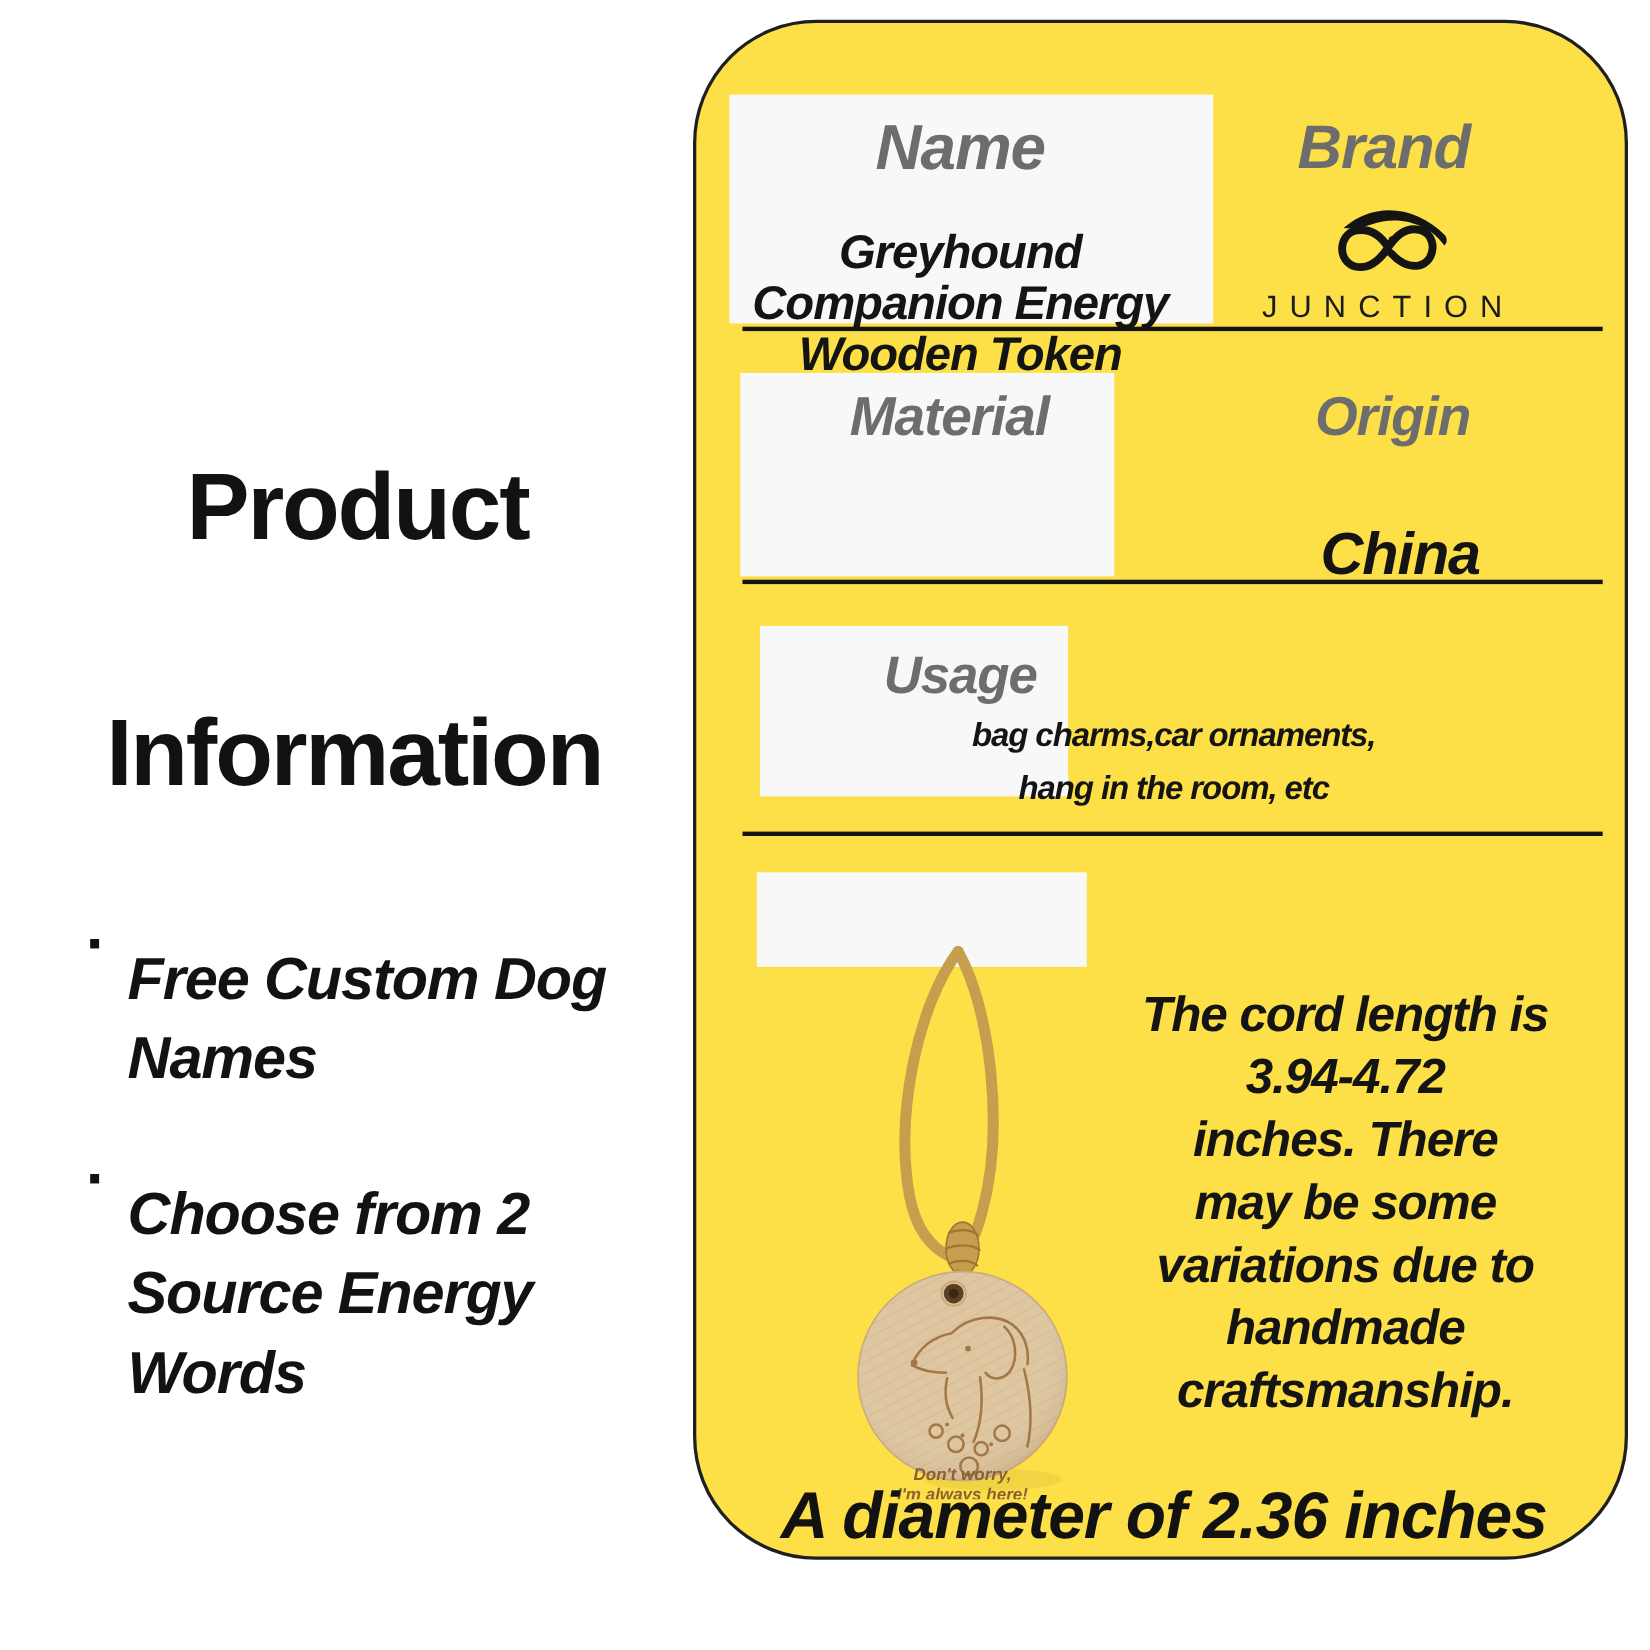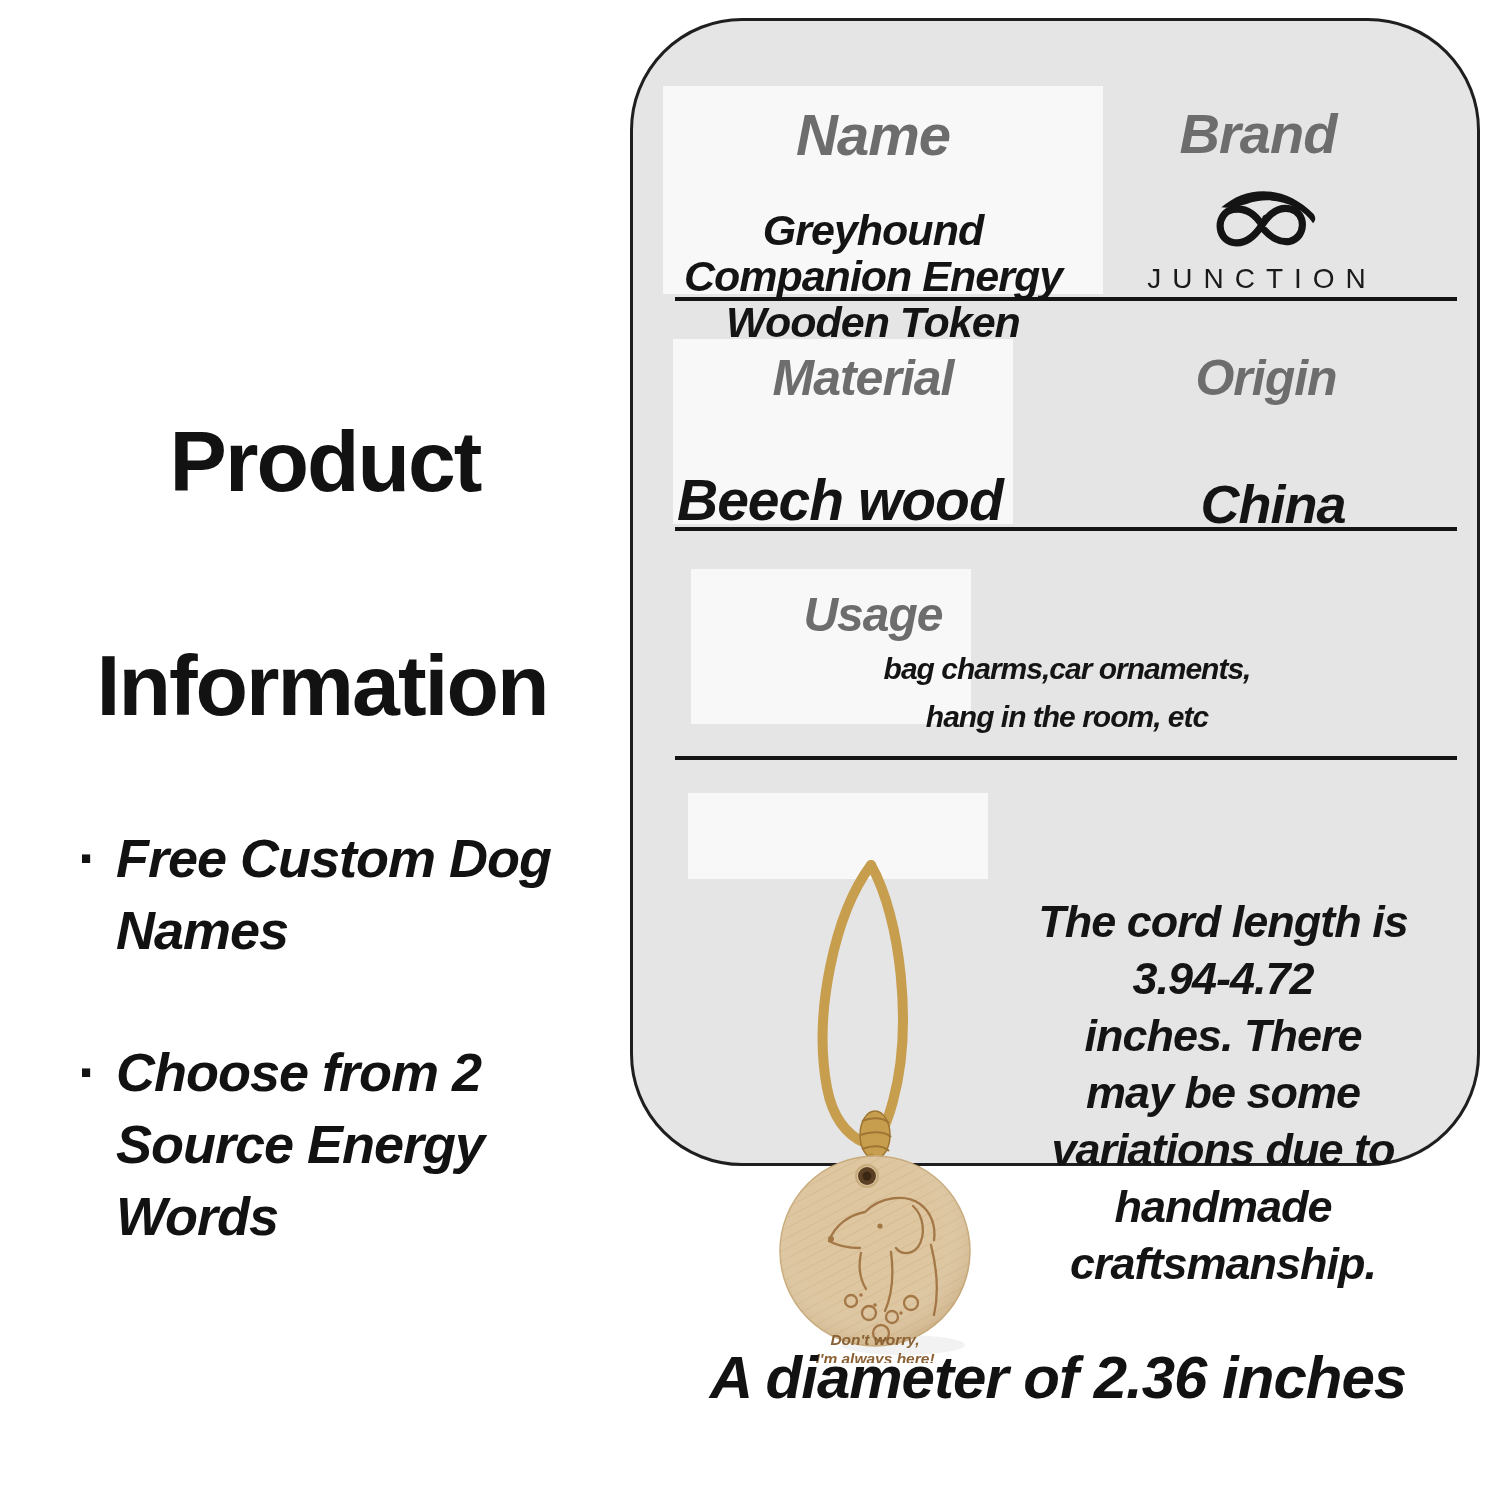--- a/index.html
+++ b/index.html
@@ -8,28 +8,28 @@
     font-family:"Liberation Sans", sans-serif;color:#141414;
   }
   .preline{white-space:pre-line;}
 
   
   .title{position:absolute;font-weight:bold;color:#121212;letter-spacing:-2px;}
   .title.t1{left:60px;top:412px;width:530px;text-align:center;font-size:86px;}
   .title.t2{left:12px;top:636px;width:620px;text-align:center;font-size:86px;}
   .bullet{position:absolute;left:78px;width:530px;display:flex;align-items:flex-start;}
   .bullet .dot{flex:0 0 38px;font-size:58px;font-weight:bold;line-height:72px;color:#121212;}
-  .bullet .btext{font-size:54px;font-weight:bold;font-style:italic;line-height:72px;letter-spacing:-1px;color:#121212;}
+  .bullet .btext{font-size:54px;font-weight:bold;font-style:italic;line-height:72px;letter-spacing:-1px;color:#121212;margin-top:32px;}
   .bullet.b1{top:822px;}
   .bullet.b2{top:1036px;}
 
   
   .card{
-    position:absolute;left:630px;top:18px;width:850px;height:1148px;
-    background:#e5e5e5;border:3px solid #1f1f1f;border-radius:112px;box-sizing:border-box;
+    position:absolute;left:630px;top:18px;width:850px;height:1400px;
+    background:#fde047;border:3px solid #1f1f1f;border-radius:112px;box-sizing:border-box;
   }
   .patch{position:absolute;background:#f8f8f8;}
   .rule{position:absolute;left:42px;width:782px;height:4px;background:#141414;}
   .lbl{position:absolute;color:#6d6d6d;font-weight:bold;font-style:italic;letter-spacing:-1px;text-align:center;}
   .name-label{left:90px;top:80px;width:300px;font-size:58px;}
   .brand-label{left:475px;top:80px;width:300px;font-size:56px;}
   .name-value{position:absolute;left:50px;top:142px;width:380px;text-align:center;
     font-size:43px;line-height:46px;font-weight:bold;font-style:italic;letter-spacing:-1px;margin-top:44px;}
   .brand-logo{position:absolute;left:563px;top:160px;width:132px;height:67px;}
   .junction{position:absolute;left:475px;top:242px;width:300px;text-align:center;
@@ -92,21 +92,20 @@
       <path d="M120,80 C106,58 88,48 67,52 C36,58 36,106 67,112 C89,116 107,100 120,80 C133,60 151,46 172,51 C202,58 200,104 170,110 C151,113 134,100 125,90" fill="none" stroke="#141414" stroke-width="13" stroke-linecap="round"></path>
       <path d="M46,48 C94,6 162,8 214,60 C218,66 218,72 213,77 C192,44 140,24 92,42 C74,48 58,50 46,48 Z" fill="#141414"></path>
       <circle cx="127" cy="68" r="6.5" fill="#141414"></circle>
     </svg>
     <div class="junction">JUNCTION</div>
 
     <div class="rule rule1"></div>
 
     <div class="lbl material-label">Material</div>
     <div class="lbl origin-label">Origin</div>
-    <div class="material-value">Beech wood</div>
     <div class="origin-value">China</div>
 
     <div class="rule rule2"></div>
 
     <div class="lbl usage-label">Usage</div>
     <div class="usage-value preline">bag charms,car ornaments,
 hang in the room, etc</div>
 
     <div class="rule rule3"></div>
 

